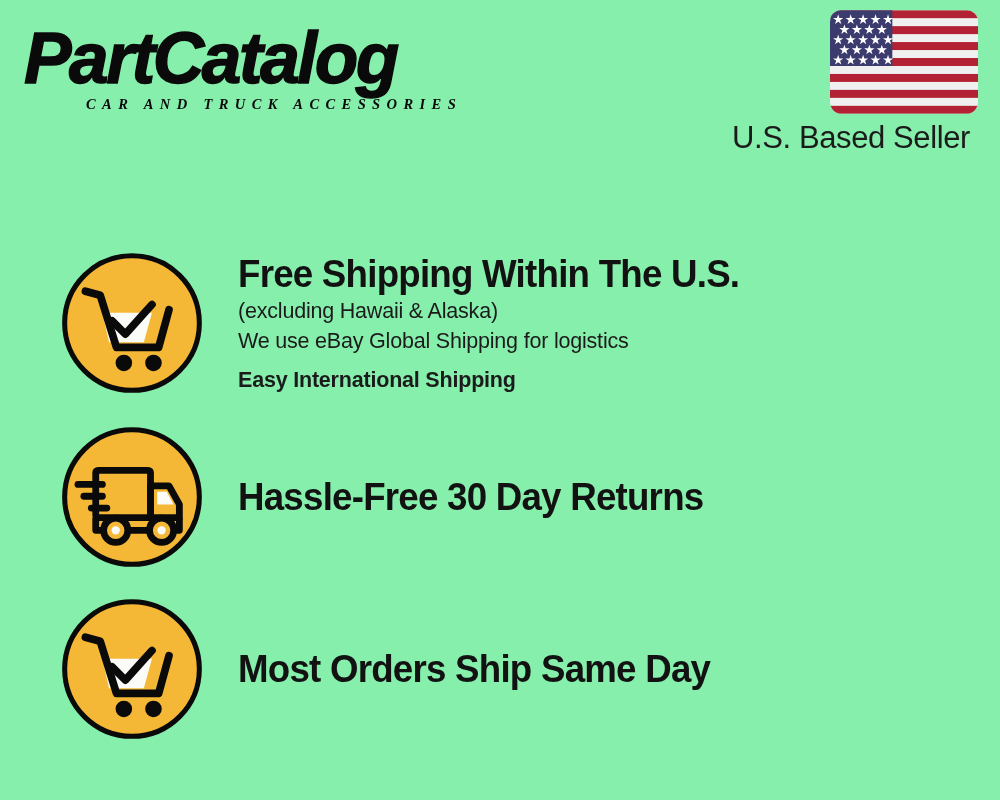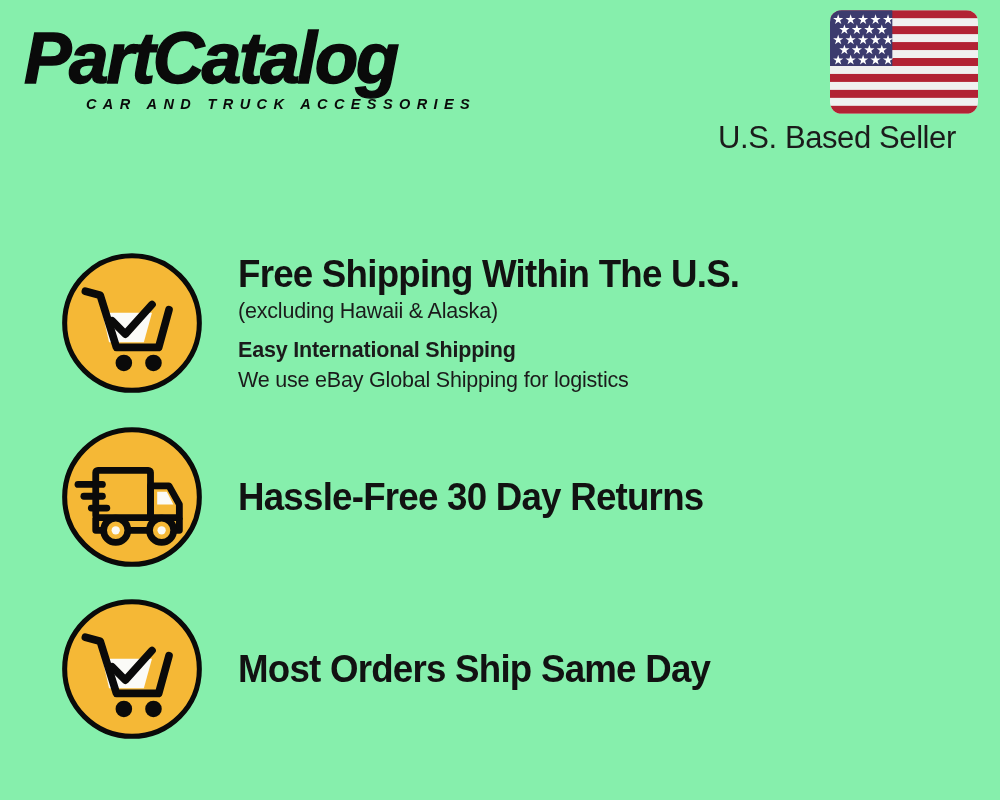--- a/index.html
+++ b/index.html
@@ -50,36 +50,36 @@
     color: #0a0a0a;
     -webkit-text-stroke: 1.4px #0a0a0a;
     white-space: nowrap;
     transform: scaleX(0.99);
     transform-origin: left top;
   }
   .brand-tagline {
     position: absolute;
     left: 62px;
     top: 74px;
-    font-family: Liberation Sans, sans-serif;
+    font-family: Liberation Serif, serif;
     font-weight: bold;
     font-style: italic;
     font-size: 14.5px;
     letter-spacing: 6.4px;
     color: #0a0a0a;
     white-space: nowrap;
   }
 
   
   .seller-badge {
     position: absolute;
     right: 12px;
     top: 10px;
     width: 270px;
-    text-align: left;
+    text-align: center;
   }
   .flag-wrap {
     display: block;
     margin-left: auto;
     margin-right: 10px;
     width: 148px;
     height: 104px;
   }
   .flag-svg {
     display: block;
@@ -243,22 +243,22 @@
           <path d="M30 43 L63.5 43 L58 63 L34.5 63 Z" fill="#fbfbf7"></path>
           <path d="M18.5 28.5 L28.5 31.2 L39.5 66.5 L68 66.5 L75 41" fill="none" stroke="#0a0a0a" stroke-width="5.2" stroke-linecap="round" stroke-linejoin="round"></path>
           <path d="M36.5 48.5 L45.5 57.5 L63.5 37.5" fill="none" stroke="#0a0a0a" stroke-width="5.2" stroke-linecap="round" stroke-linejoin="round"></path>
           <circle cx="44.5" cy="77" r="5.6" fill="#0a0a0a"></circle>
           <circle cx="64.5" cy="77" r="5.6" fill="#0a0a0a"></circle>
         </svg>
       </div>
       <div class="feature-text">
         <div class="feature-heading">Free Shipping Within The U.S.</div>
         <div class="feature-sub">(excluding Hawaii &amp; Alaska)</div>
+        <div class="feature-sub is-tight">We use eBay Global Shipping for logistics</div>
         <div class="feature-sub is-bold">Easy International Shipping</div>
-        <div class="feature-sub is-tight">We use eBay Global Shipping for logistics</div>
       </div>
     </div>
 
     <div class="feature-row row-2">
       <div class="icon-badge">
         <svg viewBox="0 0 100 100" xmlns="http://www.w3.org/2000/svg" aria-hidden="true">
           <circle cx="50" cy="50" r="45.5" fill="#f5b836" stroke="#0a0a0a" stroke-width="3.4"></circle>
 
           <path d="M13.5 41.5 L30 41.5" stroke="#0a0a0a" stroke-width="4.6" stroke-linecap="round"></path>
           <path d="M17.5 49.5 L30 49.5" stroke="#0a0a0a" stroke-width="4.6" stroke-linecap="round"></path>

